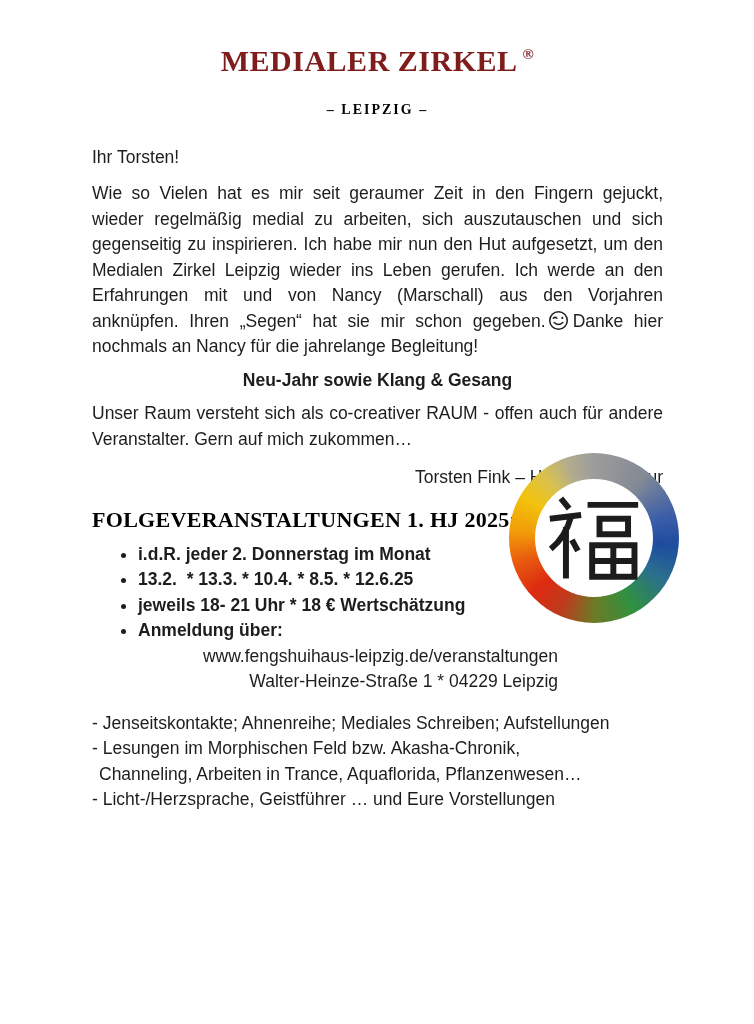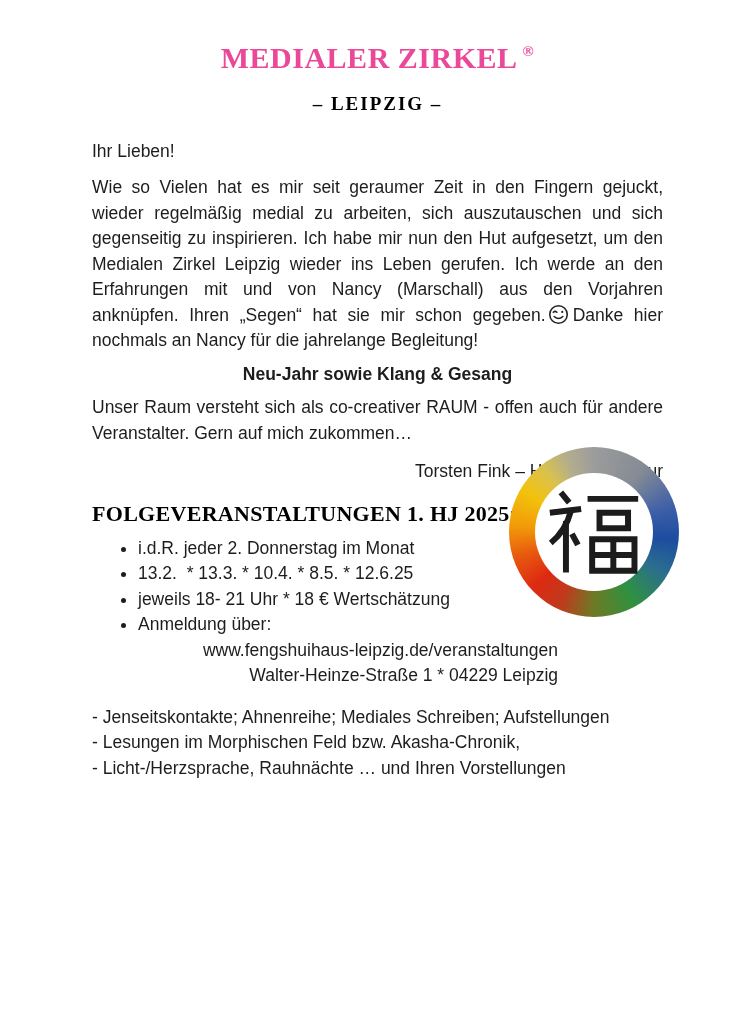--- a/index.html
+++ b/index.html
@@ -16,30 +16,30 @@
     overflow:hidden;
   }
   
   .title{
     margin:4px 0 16px;
     text-align:center;
     font-family:"Liberation Serif",serif;
     font-weight:700;
     font-size:30px;
     letter-spacing:.5px;
-    color:#ec4899;
-    line-height:34px;
+    color:#7f1d1d;
+    line-height:40px;
   }
   .title .tm{font-size:15px;vertical-align:12px;margin-left:5px;font-weight:700;}
   .subtitle{
     margin:0 0 22px;
     text-align:center;
     font-family:"Liberation Serif",serif;
     font-weight:700;
-    font-size:19px;
+    font-size:14px;
     letter-spacing:2px;
     color:#000;
   }
   
   .greeting{margin:0 0 11px;}
   p.para{margin:0;text-align:justify;}
   p.flow{margin:0;}
   .mt{margin-top:13px;}
   .theme{margin:8px 0;text-align:center;font-weight:700;}
   .bold{font-weight:700;}
@@ -52,21 +52,21 @@
     font-family:"Liberation Serif",serif;
     font-weight:700;
     font-size:22px;
     letter-spacing:.3px;
     color:#000;
     line-height:30px;
   }
   .ev-heading .colon{font-family:"Liberation Sans",sans-serif;font-weight:400;font-size:18px;}
   ul.bullets{margin:0;padding:0 0 0 46px;list-style:disc;max-width:420px;}
   ul.bullets li{margin:0;padding:0;}
-  ul.bullets li span{white-space:pre-wrap;}
+  ul.bullets li span{white-space:pre-wrap;font-weight:bold;}
   .sub-line{white-space:pre-wrap;text-align:right;}
   
   .ring-logo{
     position:absolute;top:-12px;right:-16px;
     width:170px;height:170px;border-radius:50%;
     background:conic-gradient(from 0deg,
       #9c9c9c 0deg,#848b94 38deg,#3e5fa8 72deg,#1d4ca0 95deg,
       #2b6e8f 120deg,#2f9140 150deg,#6d7a25 180deg,#c03a1c 205deg,
       #dd2a12 228deg,#e8590e 252deg,#f29c08 275deg,#f2c20c 300deg,
       #d9c14f 322deg,#b3ad8d 340deg,#9c9c9c 360deg);
@@ -82,21 +82,21 @@
   .ideen-lines .indent{padding-left:7px;}
 </style>
 </head>
 <body>
 
 <div class="page">
 
   <h1 class="title"><span>MEDIALER ZIRKEL</span><span class="tm">®</span></h1>
   <div class="subtitle">– LEIPZIG –</div>
 
-  <p class="greeting">Ihr Lieben!</p>
+  <p class="greeting">Ihr Torsten!</p>
 
   <p class="para"><span>Wie so Vielen hat es mir seit geraumer Zeit in den Fingern gejuckt, wieder regelmäßig medial zu arbeiten, sich auszutauschen und sich gegenseitig zu inspirieren. Ich habe mir nun den Hut aufgesetzt, um den Medialen Zirkel Leipzig wieder ins Leben gerufen. Ich werde an den Erfahrungen mit und von Nancy (Marschall) aus den Vorjahren anknüpfen. Ihren „Segen“ hat sie mir schon gegeben.</span><svg class="wink" width="21" height="21" viewBox="0 0 24 24">
         <circle cx="12" cy="12" r="10" fill="none" stroke="#222" stroke-width="1.8"></circle>
         <path d="M6 9.4 q2.1 -1.9 4.2 0" fill="none" stroke="#222" stroke-width="1.7" stroke-linecap="round"></path>
         <circle cx="16.3" cy="9" r="1.25" fill="#222"></circle>
         <path d="M7 14.2 q5 4.6 10 0" fill="none" stroke="#222" stroke-width="1.7" stroke-linecap="round"></path>
       </svg><span>Danke hier nochmals an Nancy für die jahrelange Begleitung!</span></p>
 
 
   <p class="theme">Neu-Jahr sowie Klang &amp; Gesang</p>
@@ -136,17 +136,18 @@
           </g>
         </svg>
       </div>
     </div>
   </div>
 
   <div class="ideen">
     <div class="ideen-lines">
       <div>- Jenseitskontakte; Ahnenreihe; Mediales Schreiben; Aufstellungen</div>
       <div>- Lesungen im Morphischen Feld bzw. Akasha-Chronik,</div>
-      <div>- Licht-/Herzsprache, Rauhnächte … und Ihren Vorstellungen</div>
+      <div class="indent">Channeling, Arbeiten in Trance, Aquaflorida, Pflanzenwesen…</div>
+      <div>- Licht-/Herzsprache, Geistführer … und Eure Vorstellungen</div>
     </div>
   </div>
 
 </div>
 
 </body></html>

